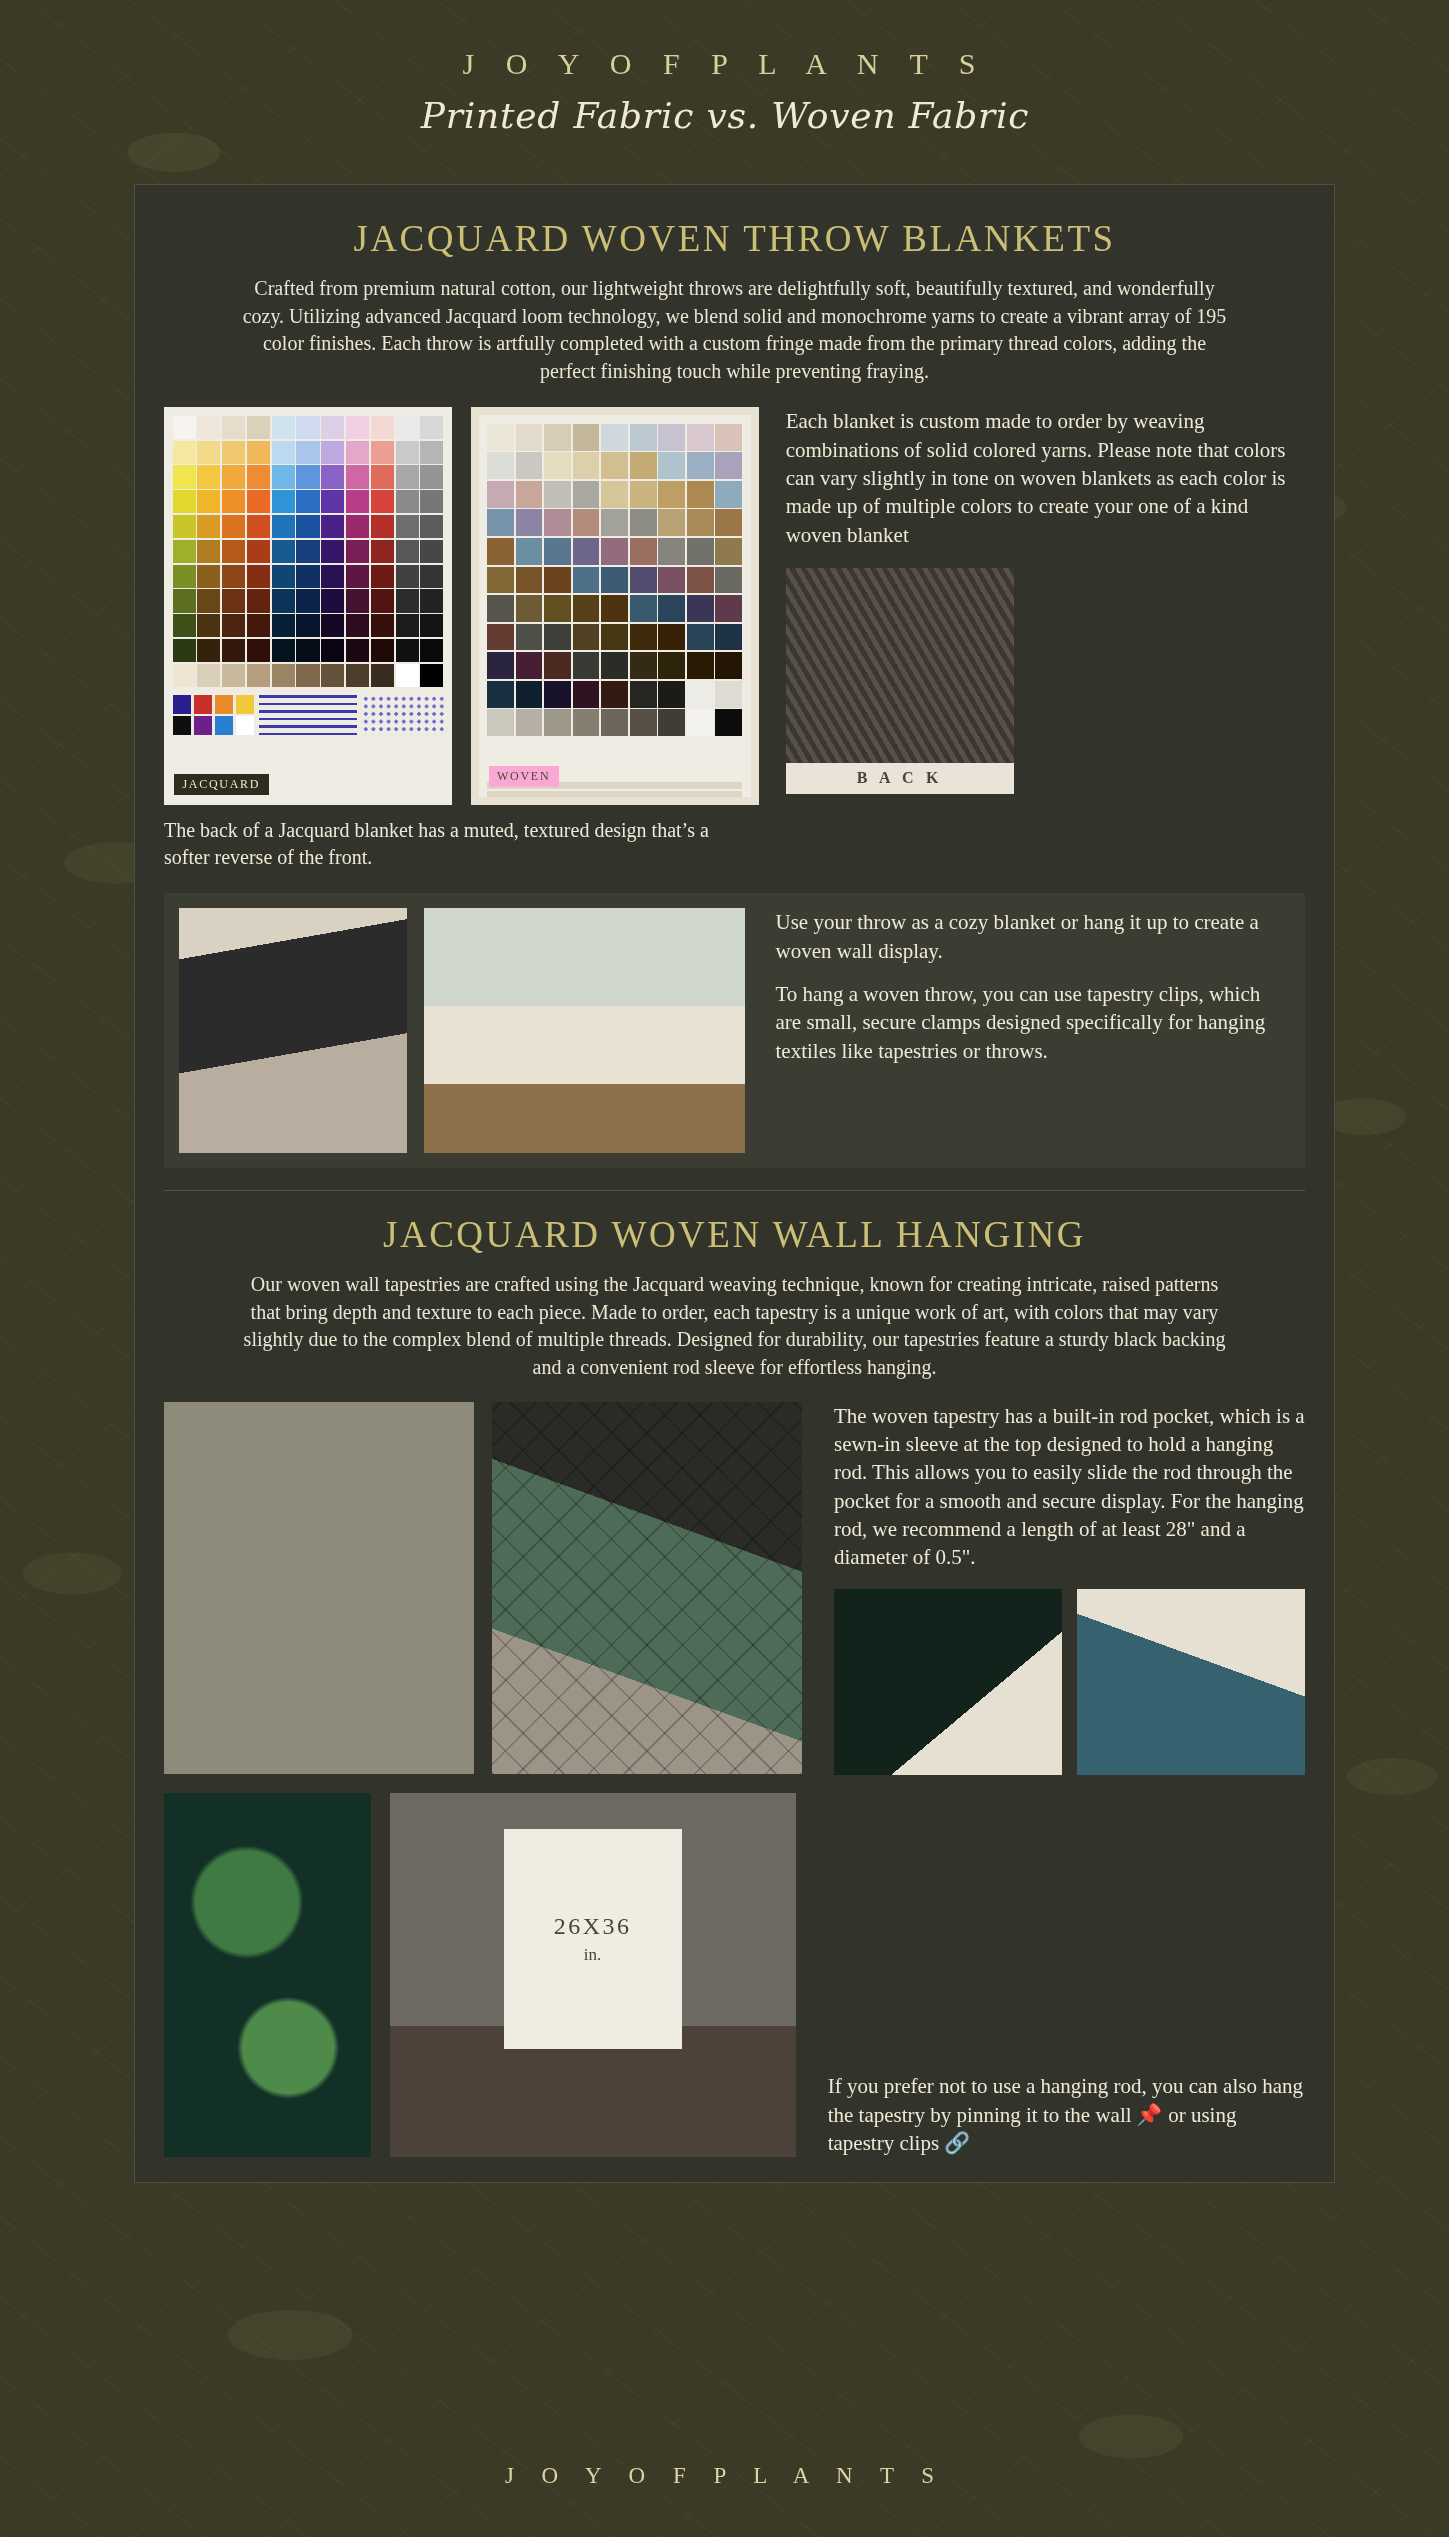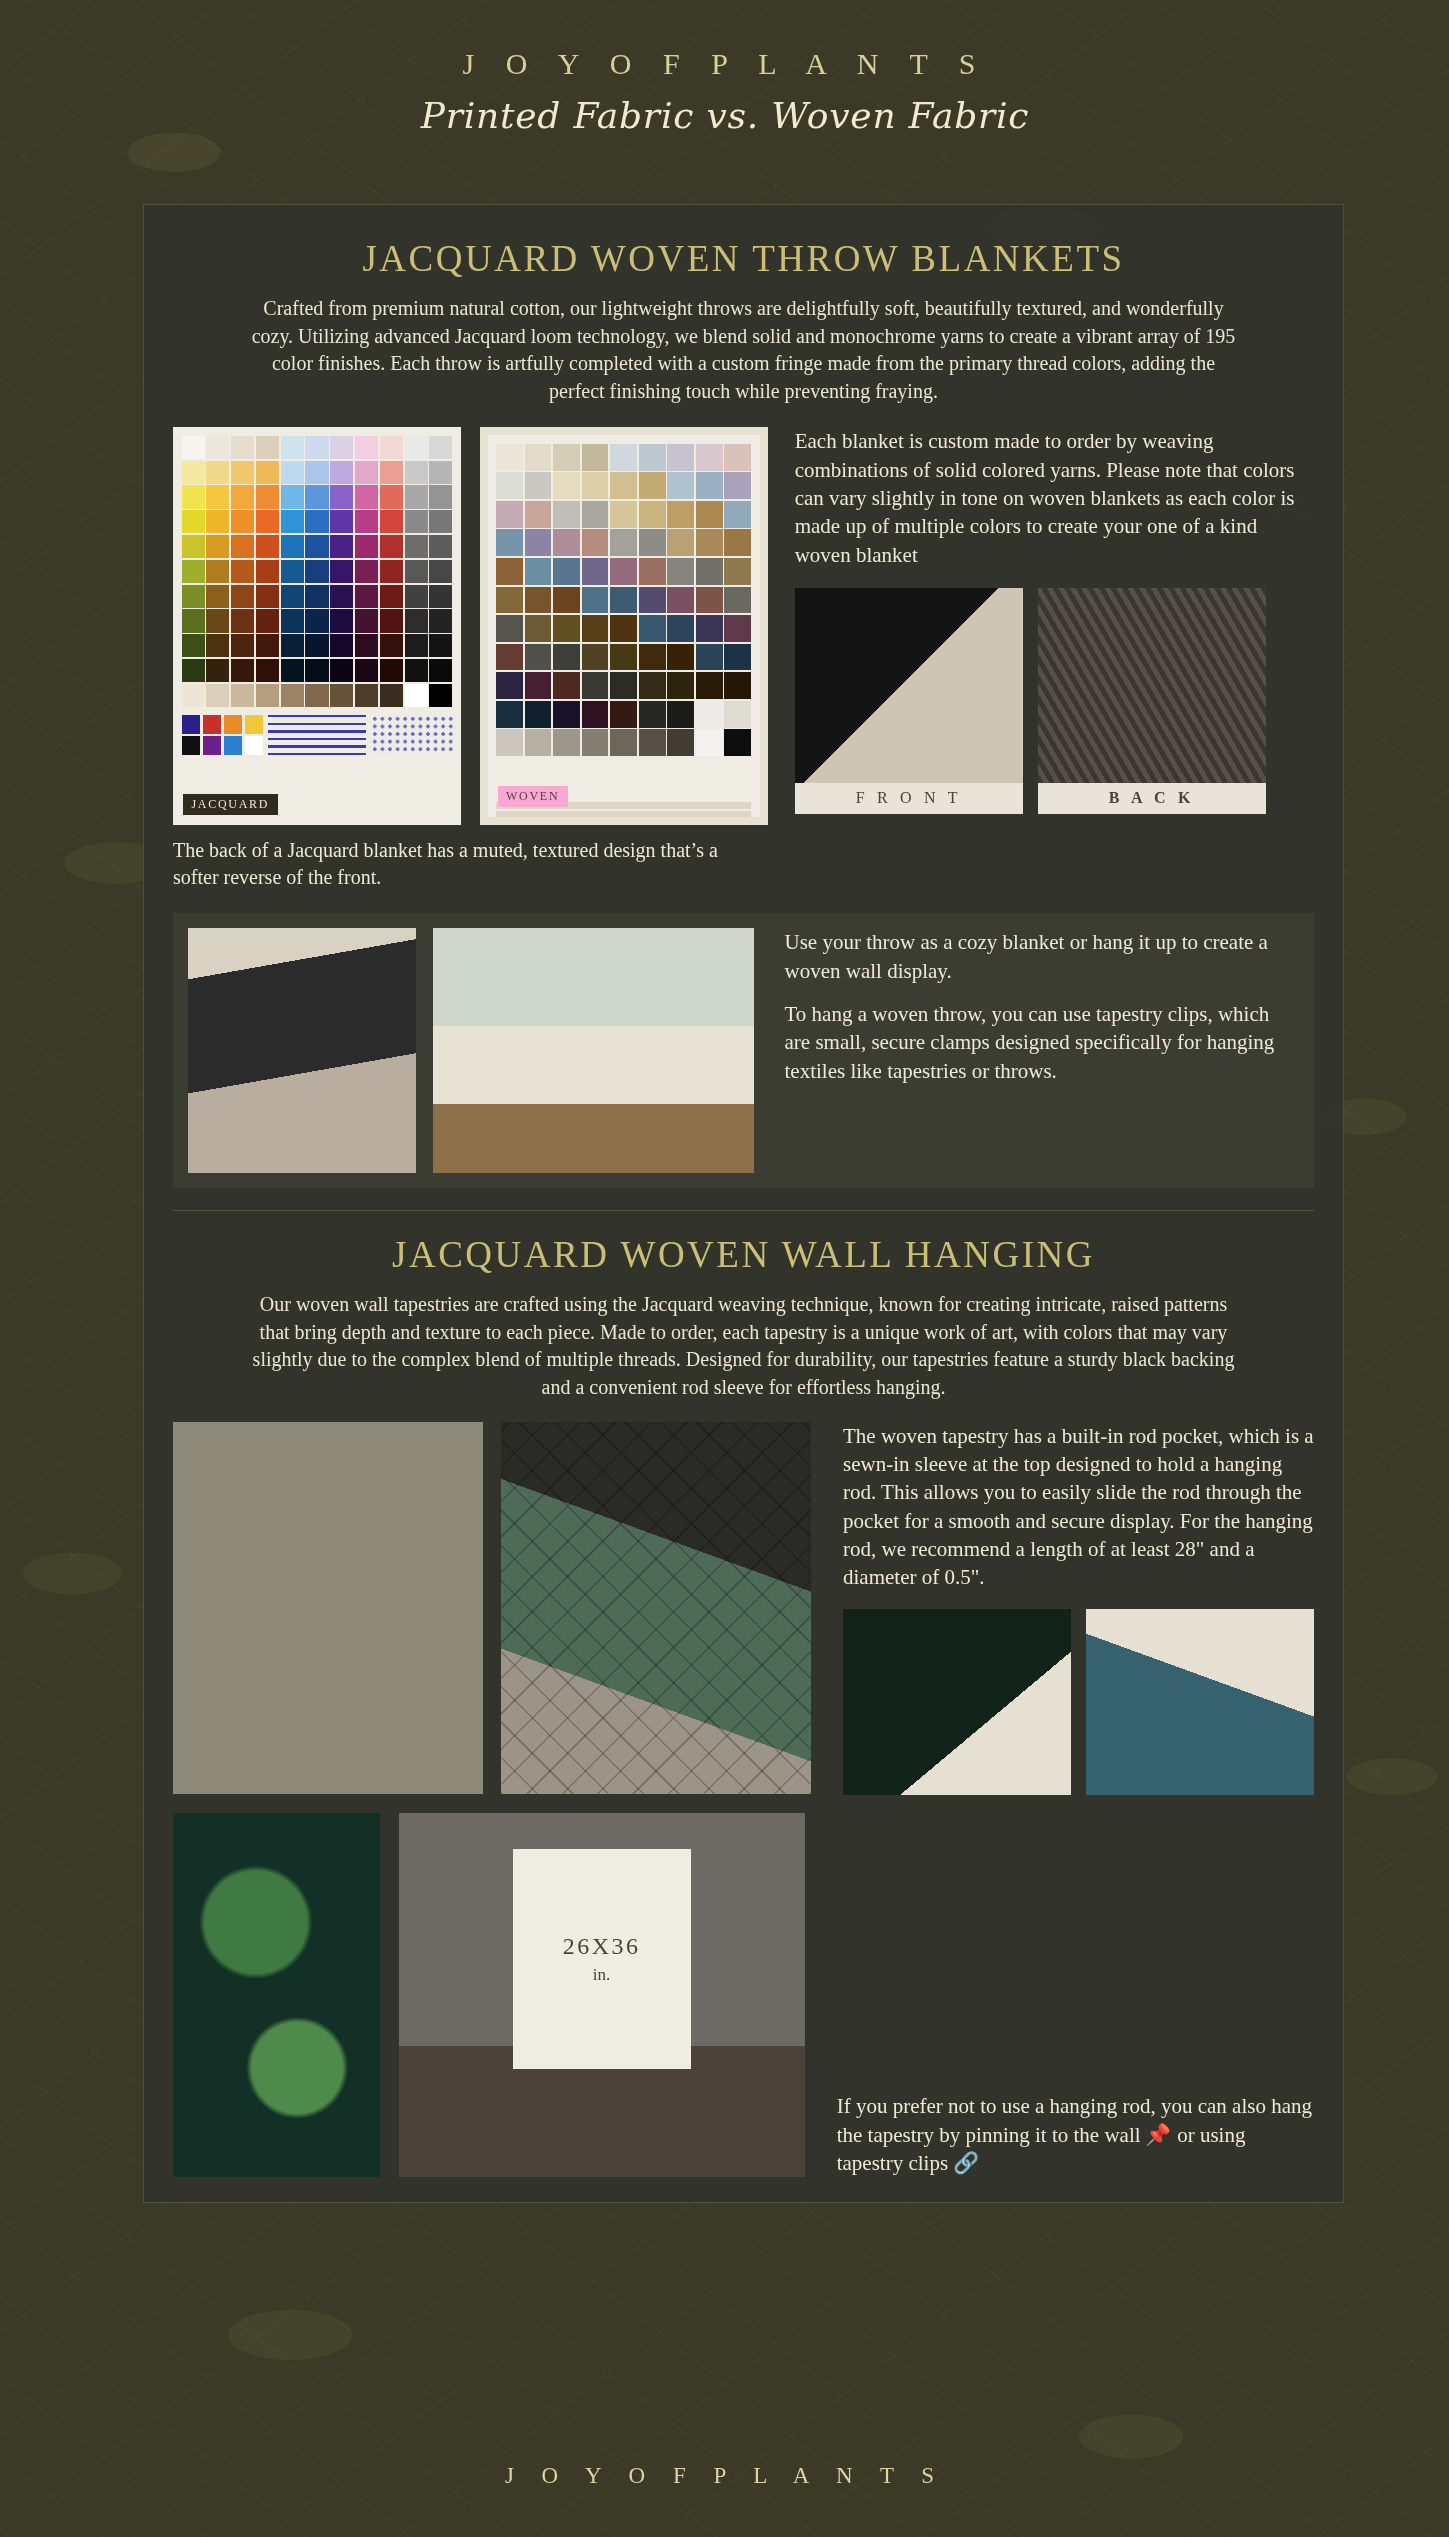--- a/index.html
+++ b/index.html
@@ -54,27 +54,26 @@
     font-style: italic;
     font-size: 36px;
     color: #f0ead2;
     margin-top: 13.5px;
     letter-spacing: 0.8px;
   }
 
   
   .panel {
     position:absolute;
-    left: 143px;
+    left: 134px;
     top: 184px;
     width: 1201px;
     background: rgba(49,52,44,0.93);
     border: 0.8px solid rgba(170,165,110,0.25);
     padding: 22px 29px 25px 29px;
-    margin-top: 20px;
   }
   .section-title {
     text-align:center;
     color: #cbbf76;
     font-size: 37px;
     letter-spacing: 2.5px;
     font-family: "Liberation Serif", serif;
     margin: 10px 0 15px 0;
   }
   .para {
@@ -390,26 +389,20 @@
         <div class="fringe">
             <i></i>
           </div>
         <div class="chart-label light">WOVEN</div>
       </div>
 
       <div style="flex:1;padding-left:8.5px;">
         <div class="side-text">Each blanket is custom made to order by weaving combinations of solid colored yarns. Please note that colors can vary slightly in tone on woven blankets as each color is made up of multiple colors to create your one of a kind woven blanket</div>
 
         <div class="row" style="margin-top:18.6px;gap:15px;">
-          <div style="width:228px;">
-            <div class="photo" style="height:195px;background:
-                 linear-gradient(135deg,#141414 0 48%,#cfc5b4 48% 100%),
-                 #cfc5b4;"></div>
-            <div class="cap">F R O N T</div>
-          </div>
           <div style="width:228px;font-weight:bold;">
             <div class="photo" style="height:195px;background:
                  repeating-linear-gradient(60deg,#3c3630 0 5px,#57504a 5px 10px),
                  #4a433c;"></div>
             <div class="cap">B A C K</div>
           </div>
         </div>
       </div>
     </div>
 

